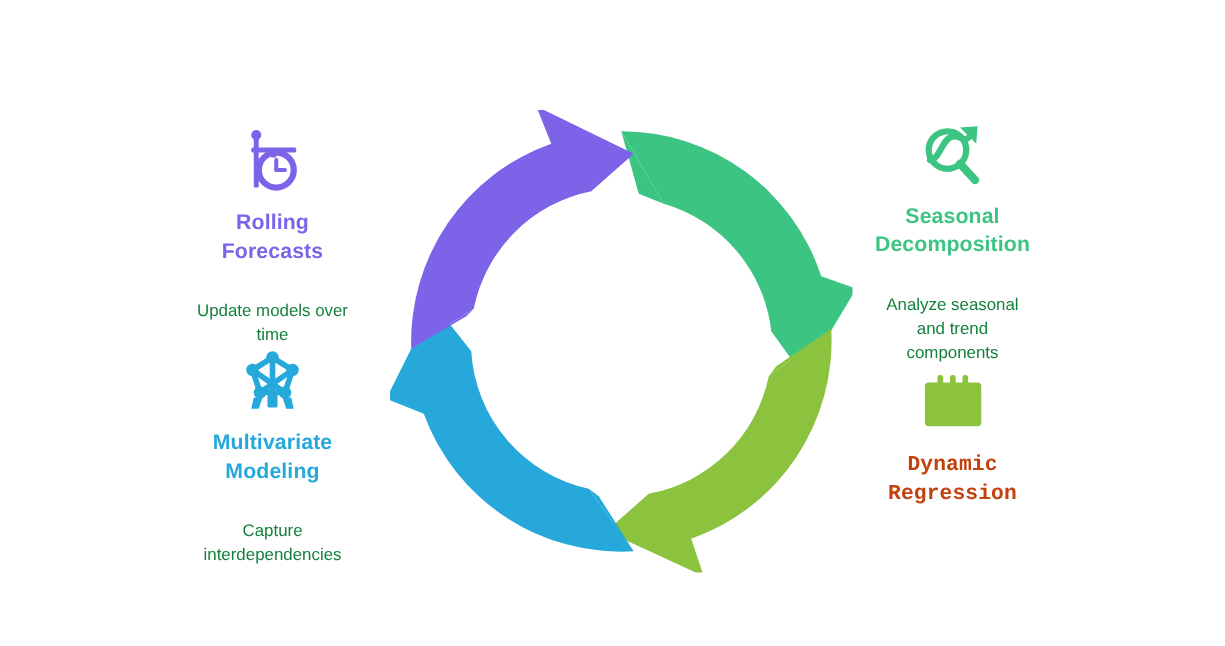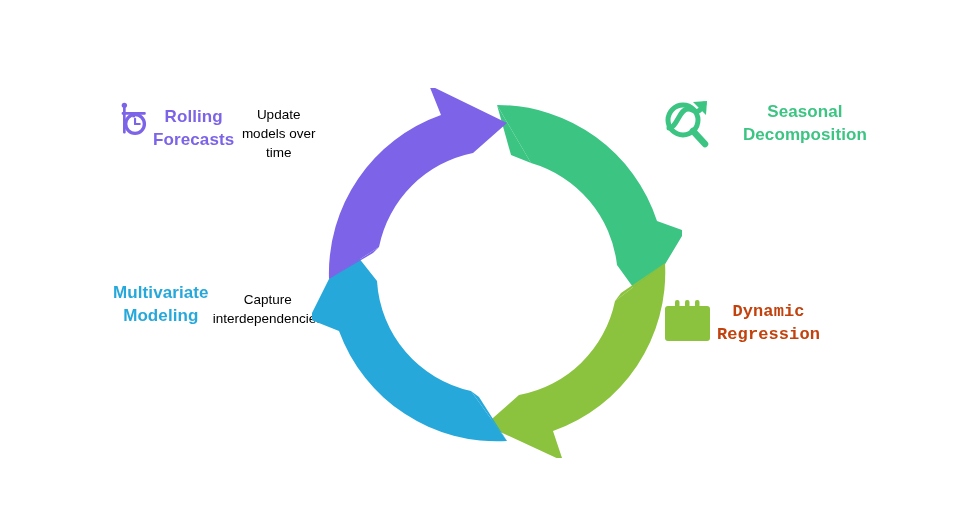--- a/index.html
+++ b/index.html
@@ -20,41 +20,42 @@
     height: 517px;
     background: #ffffff;
   }
 
   
   .item {
     position: absolute;
     width: 210px;
     text-align: center;
     display: flex;
+    flex-direction: column;
     align-items: center;
   }
   .item-icon {
     width: 60px;
     height: 56px;
     display: block;
     margin-bottom: 10px;
   }
   .item-title {
     font-size: 17px;
     font-weight: bold;
     line-height: 23px;
     letter-spacing: 0.1px;
     margin: 0 0 10px 0;
     white-space: pre-line;
   }
   .item-desc {
     font-size: 13.5px;
     line-height: 19px;
-    color: #000000;
-    margin: 4px;
+    color: #15803d;
+    margin: 17px;
     white-space: pre-line;
     max-width: 180px;
   }
 
   
   #item-rolling-forecasts      { left: 113px; top: 100px; }
   #item-multivariate-modeling  { left: 113px; top: 276px; }
   #item-seasonal-decomposition { left: 657px; top:  95px; justify-content: space-between; }
   #item-dynamic-regression     { left: 657px; top: 295px; }
 
@@ -126,20 +127,23 @@
     <span class="item-icon">
       <svg viewBox="0 0 60 56" xmlns="http://www.w3.org/2000/svg">
         <circle cx="26" cy="25" r="15" fill="none" stroke="#3CC483" stroke-width="5"></circle>
         <line x1="36" y1="36" x2="48" y2="49" stroke="#3CC483" stroke-width="6.5" stroke-linecap="round"></line>
         <path d="M12 33 C20 33 22 14 31 14 C38 14 40 22 47 9" fill="none" stroke="#3CC483" stroke-width="5" stroke-linecap="round" stroke-linejoin="round"></path>
         <path d="M36 7 L50 6 L49 20 Z" fill="#3CC483"></path>
       </svg>
     </span>
     <div class="item-title" style="color: rgb(60, 196, 131);">Seasonal
 Decomposition</div>
+    <div class="item-desc">Analyze seasonal
+and trend
+components</div>
   </div>
 
   <div class="item" id="item-dynamic-regression">
     <span class="item-icon">
       <svg viewBox="0 0 60 56" xmlns="http://www.w3.org/2000/svg">
         <g fill="#8CC33E">
           <rect x="18" y="5" width="4.5" height="9" rx="2"></rect>
           <rect x="28" y="5" width="4.5" height="9" rx="2"></rect>
           <rect x="38" y="5" width="4.5" height="9" rx="2"></rect>
           <path d="M11 11 h39 a3 3 0 0 1 3 3 v29 a3 3 0 0 1 -3 3 h-39 a3 3 0 0 1 -3 -3 v-29 a3 3 0 0 1 3 -3 z

